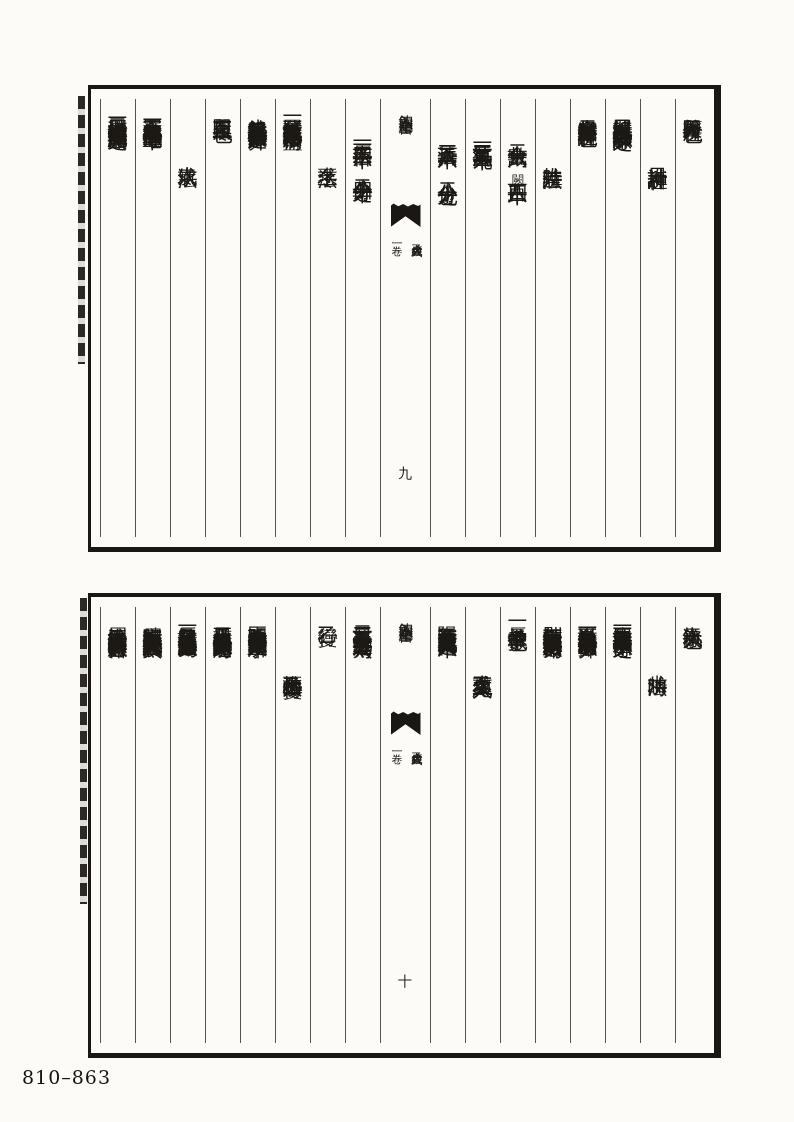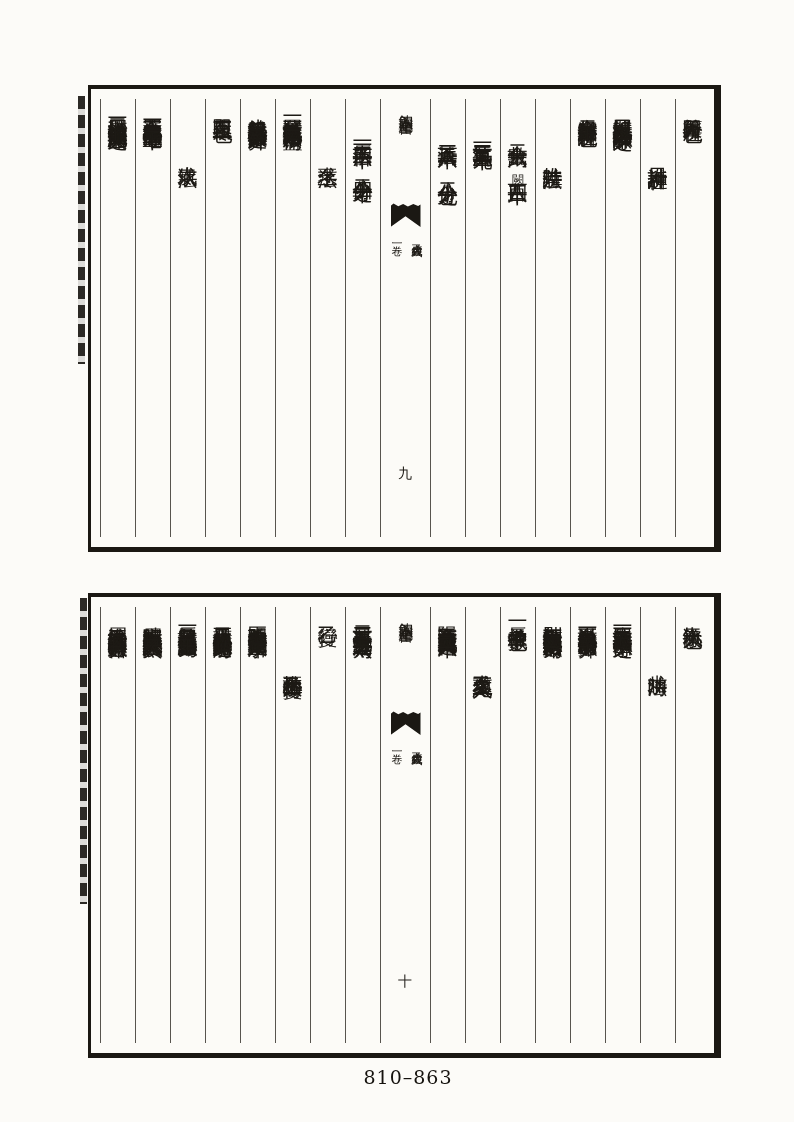--- a/index.html
+++ b/index.html
@@ -94,21 +94,20 @@
       rgba(21,18,14,0.15) 13px, rgba(21,18,14,0.15) 19px);
     opacity: 0.9;
   }
   #strip-upper { left: 78px; top: 96px;  height: 268px; }
   #strip-lower { left: 80px; top: 598px; height: 306px; }
 
   
   .footer {
     position: absolute;
     top: 1066px; left: 0; width: 794px;
-    text-align: center;
     font-family: "DejaVu Serif", serif;
     font-size: 19px;
     letter-spacing: 1px;
     color: #15120e;
     text-indent: 22px;
   }
 </style>
 </head>
 <body>
 

